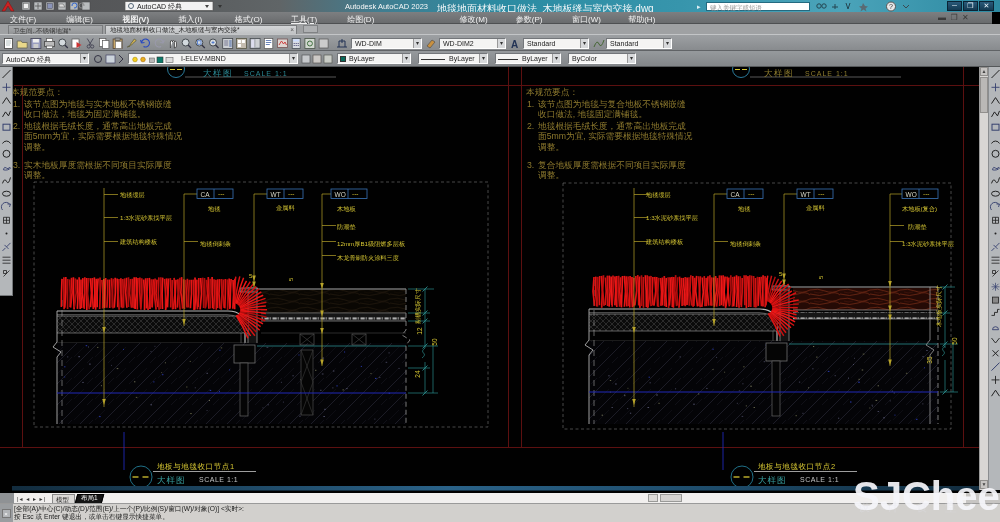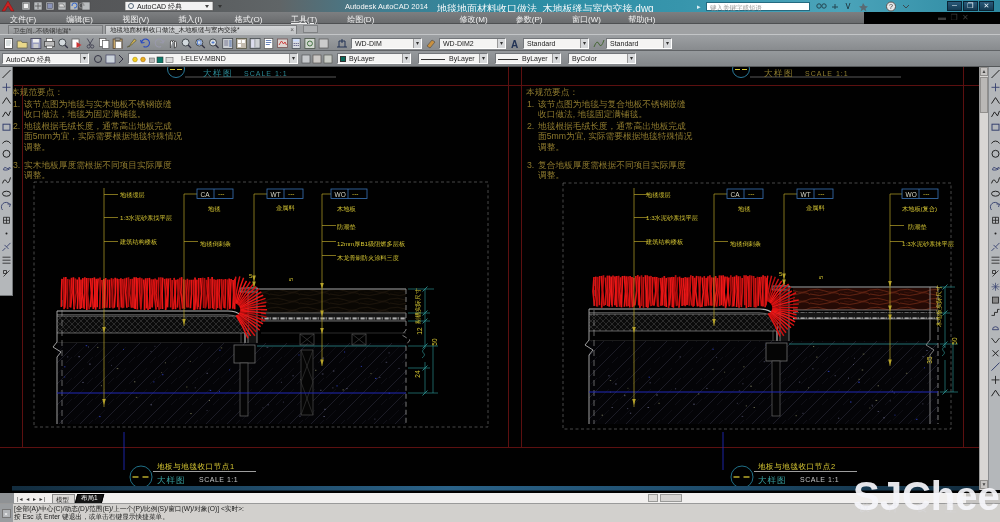--- a/index.html
+++ b/index.html
@@ -1,20 +1,20 @@
 <!DOCTYPE html>
 <html><head><meta charset="utf-8">
 <style>
 * { margin:0; padding:0; box-sizing:border-box; }
 html,body { width:1000px; height:522px; overflow:hidden; background:#000;
   font-family:"Liberation Sans", sans-serif; }
 .abs { position:absolute; }
 #titlebar { left:0; top:0; width:1000px; height:12px;
   background:linear-gradient(90deg,#525254 0%,#57595b 15%,#606567 28%,#417d90 38%,#2b8ba2 50%,#3795ac 68%,#4ba4ba 84%,#2d89a1 100%); }
-#menubar { left:0; top:12px; width:864px; height:12px;
+#menubar { left:0; top:12px; width:992px; height:12px;
   background:linear-gradient(#7d7f81,#696b6d); border-bottom:1px solid #4e5052; }
 .menu { position:absolute; top:1.5px; font-size:8px; color:#f2f2f2; }
 #tabbar { left:0; top:24px; width:1000px; height:10px; background:#9fa1a3; }
 #tb1 { left:0; top:34px; width:1000px; height:17px;
   background:linear-gradient(#9da0a3,#888b8e); border-top:1px solid #c3c5c7; border-bottom:1px solid #606366; }
 #tb2 { left:0; top:51px; width:1000px; height:16px;
   background:linear-gradient(#969a9d,#838689); border-bottom:1px solid #55585a; }
 .fld { position:absolute; background:#f4f4f3; border:1px solid #73767a;
   border-right-color:#fff; border-bottom-color:#fff; font-size:7px; color:#222;
   padding:1px 0 0 3px; overflow:hidden; white-space:nowrap; }
@@ -705,21 +705,21 @@
   <rect x="47.5" y="3.5" width="5" height="5" fill="#8a93b8" stroke="#445" stroke-width="0.5"></rect>
   <path d="M59,7 h6 l-2,-3 h-4 z" fill="#ddd" stroke="#555" stroke-width="0.5"></path>
   <path d="M72,6 a2.5,2.5 0 1 1 2,2" fill="none" stroke="#36c" stroke-width="1"></path>
   <path d="M84,6 a2.5,2.5 0 1 0 -2,2" fill="none" stroke="#888" stroke-width="1"></path>
   <rect x="125" y="1.5" width="88" height="9" fill="#f2f2f2" stroke="#555" stroke-width="0.7"></rect>
   <circle cx="131" cy="6" r="2.5" fill="none" stroke="#567" stroke-width="1"></circle>
   <text x="137" y="8.5" font-size="7" fill="#222">AutoCAD 经典</text>
   <path d="M205,5 l2,3 l2,-3" fill="#444"></path>
   <path d="M218,5 l2,3 l2,-3" fill="#333"></path>
  </svg>
- <span class="abs" style="left:345px;top:2px;font-size:7.5px;color:#f8f8f8;">Autodesk AutoCAD 2014</span>
+ <span class="abs" style="left:345px;top:2px;font-size:7.5px;color:#f8f8f8;">Autodesk AutoCAD 2023</span>
  <span class="abs" style="left:437px;top:2px;font-size:10px;color:#f2f6f8;">地毯地面材料收口做法_木地板缝与室内交接.dwg</span>
  <span class="abs" style="left:697px;top:2.5px;font-size:7px;color:#dceef4;">▸</span>
  <div class="abs" style="left:706px;top:1.5px;width:104px;height:9px;background:#fff;border:1px solid #246a80;">
    <span class="abs" style="left:3px;top:1px;font-size:6.5px;color:#999;">键入关键字或短语</span>
     </div>
  <svg class="abs" style="left:813px;top:1px" width="130" height="11">
   <g stroke="#1e3640" stroke-width="1" fill="none" opacity="0.85">
    <circle cx="6" cy="5" r="2.2"></circle>
         <circle cx="11" cy="5" r="2.2"></circle>
    <path d="M22,3 v5 M19,6 h6"></path>
@@ -731,21 +731,21 @@
   <path d="M90,4 l3,3 l3,-3" fill="none" stroke="#3a4a52" stroke-width="1"></path>
  </svg>
  <div class="wbtn" style="left:947px;">─</div>
  <div class="wbtn" style="left:963px;">❐</div>
  <div class="wbtn" style="left:979px;">✕</div>
 </div>
 
 <div class="abs" id="menubar">
  <span class="menu" style="left:10px;">文件(F)</span>
  <span class="menu" style="left:66.2px;">编辑(E)</span>
- <span class="menu" style="left:122.4px;">视图(V)</span>
+ <span class="menu" style="left:122.4px;font-weight:bold;">视图(V)</span>
  <span class="menu" style="left:178.60000000000002px;">插入(I)</span>
  <span class="menu" style="left:234.8px;">格式(O)</span>
  <span class="menu" style="left:291.0px;text-decoration:underline;">工具(T)</span>
  <span class="menu" style="left:347.2px;text-align:center;">绘图(D)</span>
  <span class="menu" style="left:403.4px;margin-top:9px;">标注(N)</span>
  <span class="menu" style="left:459.59999999999997px;">修改(M)</span>
  <span class="menu" style="left:515.8px;">参数(P)</span>
  <span class="menu" style="left:572.0px;">窗口(W)</span>
  <span class="menu" style="left:628.2px;">帮助(H)</span>
  <span class="abs" style="left:938px;top:1px;font-size:8px;color:#3a3a3a;">▬&nbsp;&nbsp;❐&nbsp;&nbsp;✕</span>

